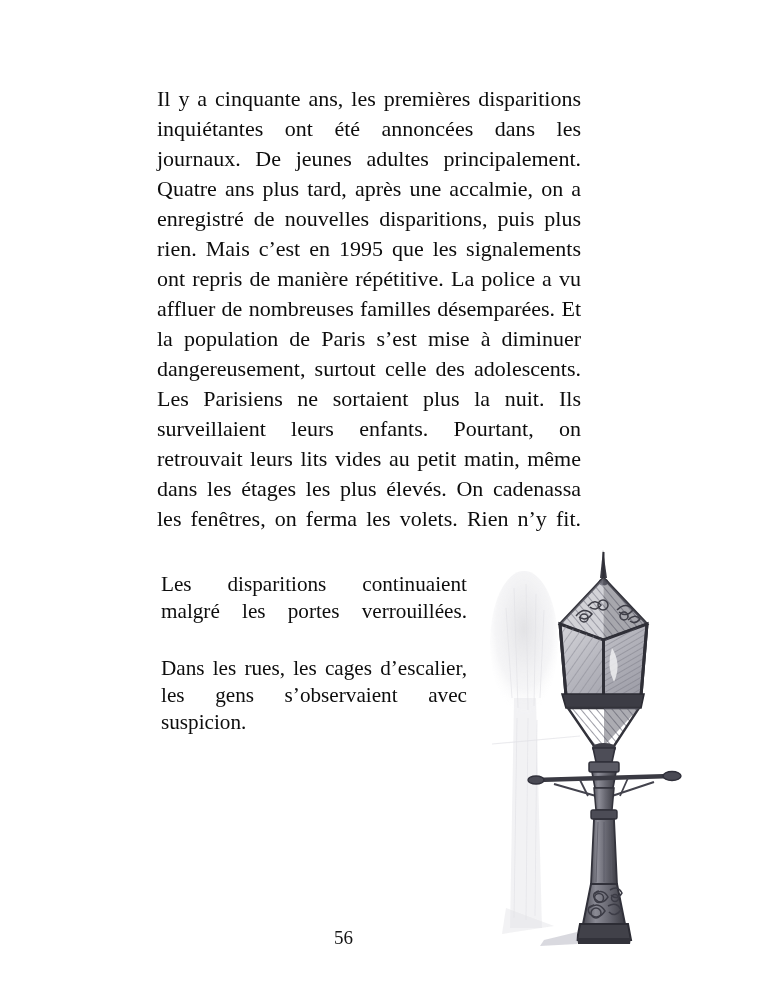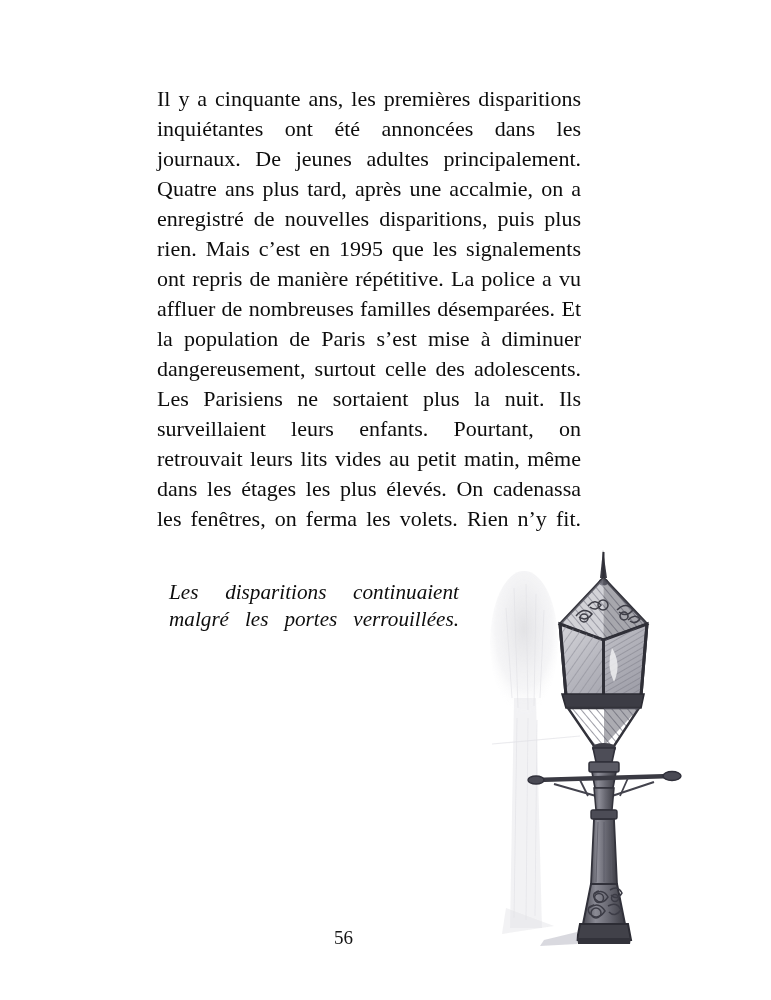--- a/index.html
+++ b/index.html
@@ -48,22 +48,21 @@
     top: 567px;
     width: 314px;
     font-size: 21.2px;
     line-height: 26.8px;
     text-align: justify;
     text-justify: inter-word;
     -webkit-hyphens: none;
     hyphens: none;
   }
   .block-narrow p {
-    margin: 12px;
-    font-style: italic;
+    margin: 4px;
   }
 
   
   .block-main p::after,
   .block-narrow p::after {
     content: "";
     display: inline-block;
     width: 100%;
   }
 
@@ -97,20 +96,21 @@
 <body>
 
 <div class="page">
 
   <div class="block-main">
     <p>Il y a cinquante ans, les premières disparitions inquiétantes ont été annoncées dans les journaux. De jeunes adultes principalement. Quatre ans plus tard, après une accalmie, on a enregistré de nouvelles disparitions, puis plus rien. Mais c’est en 1995 que les signalements ont repris de manière répétitive. La police a vu affluer de nombreuses familles désemparées. Et la population de Paris s’est mise à diminuer dangereusement, surtout celle des adolescents. Les Parisiens ne sortaient plus la nuit. Ils surveillaient leurs enfants. Pourtant, on retrouvait leurs lits vides au petit matin, même dans les étages les plus élevés. On cadenassa les fenêtres, on ferma les volets. Rien n’y fit.</p>
   </div>
 
   <div class="block-narrow">
     <p>Les disparitions continuaient malgré les portes verrouillées.</p>
+    <p>Dans les rues, les cages d’escalier, les gens s’observaient avec suspicion.</p>
   </div>
 
   <div class="illustration">
     <svg viewBox="0 0 240 400" xmlns="http://www.w3.org/2000/svg">
       <defs>
 
         <pattern id="hatchA" width="7" height="7" patternUnits="userSpaceOnUse" patternTransform="rotate(35)">
           <line x1="0" y1="0" x2="0" y2="7" stroke="#8e8e98" stroke-width="1.6"></line>
         </pattern>
         <pattern id="hatchB" width="6" height="6" patternUnits="userSpaceOnUse" patternTransform="rotate(-40)">

